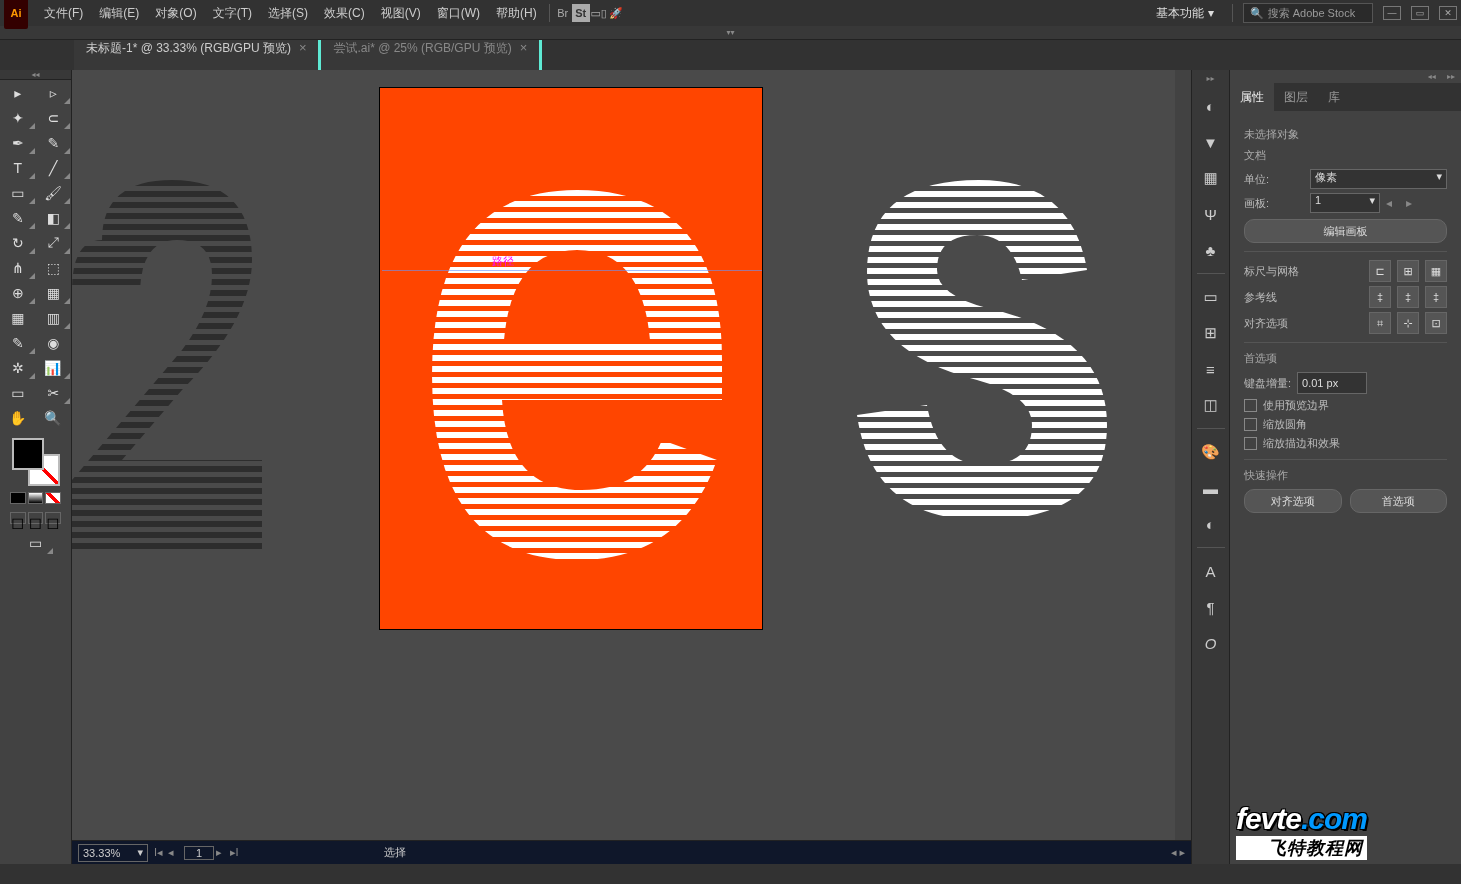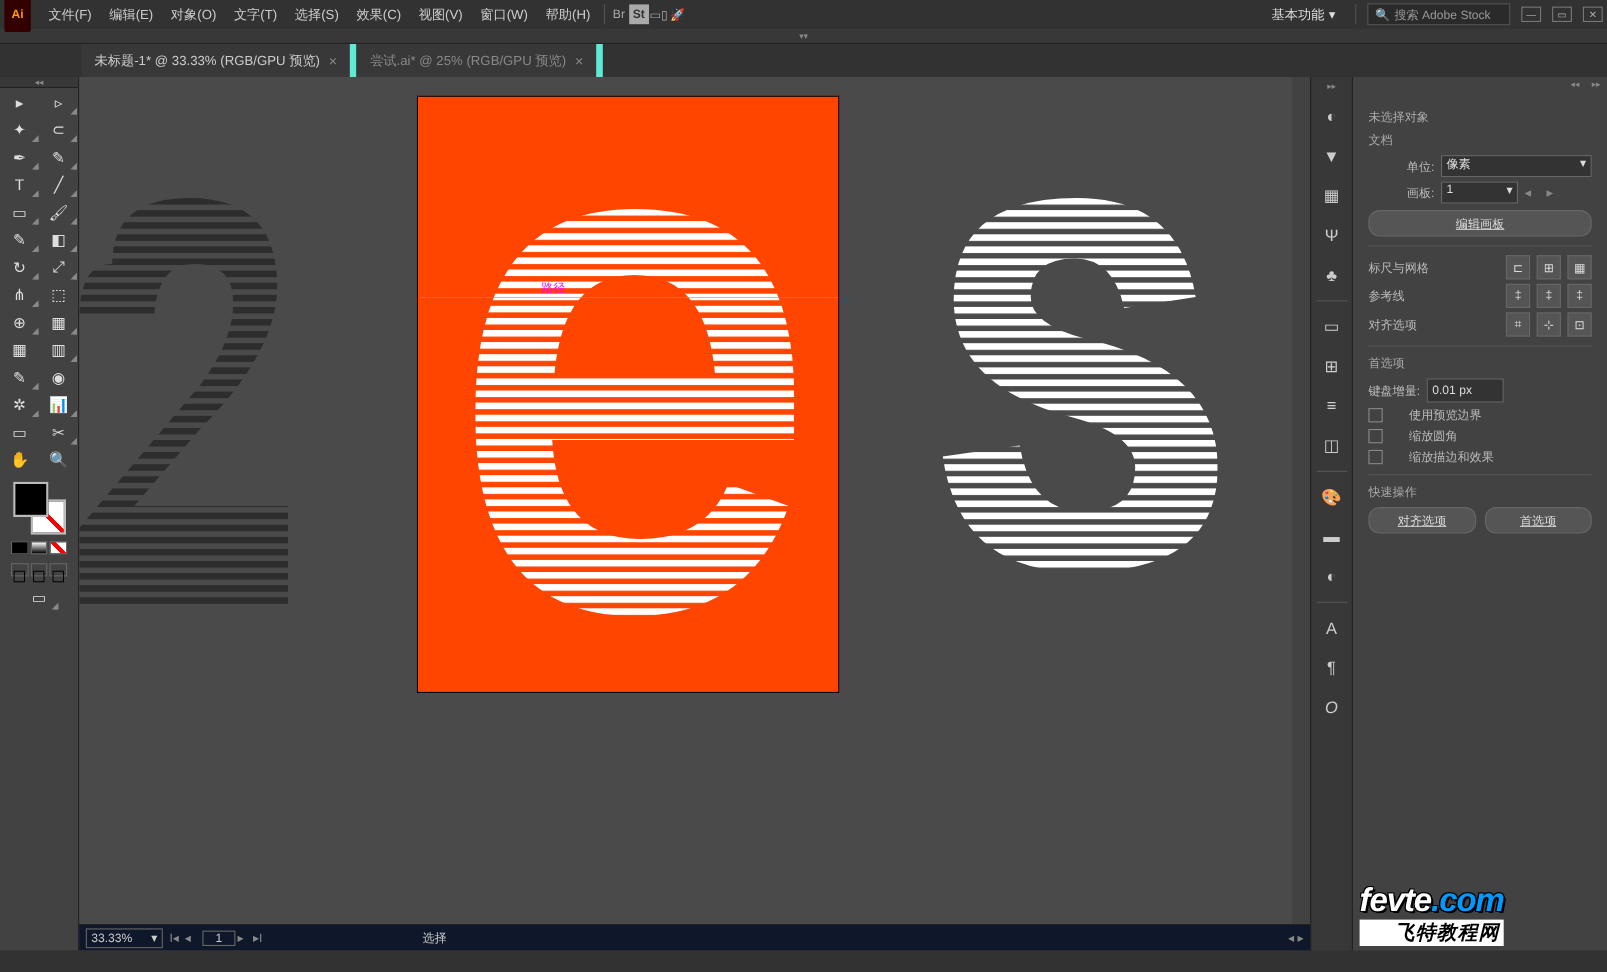--- a/index.html
+++ b/index.html
@@ -8,21 +8,21 @@
 .app-logo { width: 24px; height: 32px; background: #330000; color: #ff9a00; font-weight: bold; font-size: 11px; display: flex; align-items: center; justify-content: center; margin-right: 8px; border-radius: 2px; }
 .menu-item { padding: 4px 8px; cursor: pointer; }
 .top-right { margin-left: auto; display: flex; align-items: center; gap: 6px; }
 .top-icon { width: 18px; height: 18px; display: flex; align-items: center; justify-content: center; color: #aaa; font-size: 11px; }
 .top-sep { width: 1px; height: 18px; background: #555; margin: 0 4px; }
 .workspace-dd { padding: 2px 8px; color: #ddd; font-size: 12px; display: flex; align-items: center; gap: 4px; }
 .search-box { width: 130px; height: 20px; background: #2a2a2a; border: 1px solid #555; color: #999; font-size: 11px; padding: 0 6px; display: flex; align-items: center; gap: 4px; }
 .win-ctrl { width: 18px; height: 14px; border: 1px solid #777; margin-left: 4px; display: flex; align-items: center; justify-content: center; font-size: 9px; color: #aaa; }
 .toolbar-arrow { height: 14px; background: #383838; border-bottom: 1px solid #222; display: flex; align-items: center; justify-content: center; color: #888; font-size: 8px; }
 .tabs-row { height: 30px; background: #323232; display: flex; align-items: stretch; padding-left: 74px; }
-.doc-tab { padding: 0 12px; display: flex; align-items: center; gap: 8px; font-size: 12px; color: #ccc; background: #383838; border-right: 6px solid #5eead4; }
+.doc-tab { padding: 0 12px; display: flex; gap: 8px; font-size: 12px; color: #ccc; background: #383838; border-right: 3px solid #5eead4; }
 .doc-tab.inactive { color: #888; }
 .tab-close { font-size: 13px; color: #888; cursor: pointer; }
 .main-row { display: flex; height: 794px; }
 .tool-grid { width: 72px; background: #424242; display: flex; flex-direction: column; border-right: 1px solid #222; }
 .tool-pair { display: flex; height: 25px; }
 .tool-btn { width: 36px; height: 25px; display: flex; align-items: center; justify-content: center; color: #ddd; font-size: 14px; position: relative; }
 .tool-btn.corner::after { content: ''; position: absolute; right: 1px; bottom: 1px; border: 3px solid transparent; border-right-color: #888; border-bottom-color: #888; }
 .color-swatches { padding: 4px; }
 .fill-stroke { position: relative; width: 48px; height: 48px; margin: 4px auto; }
 .fill-sw { position: absolute; top: 0; left: 0; width: 32px; height: 32px; background: #000; border: 2px solid #bbb; }
@@ -40,28 +40,28 @@
 .docked-panel { width: 38px; background: #383838; display: flex; flex-direction: column; align-items: center; padding-top: 4px; gap: 10px; border-left: 1px solid #222; }
 .dock-icon { width: 30px; height: 26px; display: flex; align-items: center; justify-content: center; color: #ccc; font-size: 15px; }
 .dock-sep { width: 28px; height: 1px; background: #555; }
 .props-panel { width: 232px; background: #424242; display: flex; flex-direction: column; border-left: 1px solid #222; }
 .panel-tabs { height: 28px; display: flex; align-items: stretch; background: #323232; font-size: 12px; }
 .ptab { padding: 6px 10px; color: #999; }
 .ptab.active { background: #424242; color: #eee; }
 .panel-body { padding: 10px 14px; color: #ccc; font-size: 12px; overflow-y: auto; }
 .sect-label { font-size: 11px; color: #aaa; margin: 6px 0; }
 .prop-row { display: flex; align-items: center; gap: 6px; margin: 4px 0; }
-.prop-row label { width: 60px; text-align: right; font-size: 11px; color: #bbb; }
+.prop-row label { width: 60px; font-size: 11px; color: #bbb; }
 .prop-select { flex: 1; height: 20px; background: #333; border: 1px solid #666; color: #ddd; font-size: 11px; padding: 0 4px; }
 .prop-input-sm { width: 70px; height: 22px; background: #333; border: 1px solid #666; color: #ddd; font-size: 11px; padding: 0 4px; }
-.btn-row { display: flex; gap: 8px; justify-content: flex-start; margin: 6px 0; text-decoration: underline; }
+.btn-row { display: flex; gap: 8px; justify-content: flex-start; margin: 6px 0; }
 .panel-btn { flex: 1; height: 24px; background: #555; border: 1px solid #666; color: #ddd; font-size: 11px; border-radius: 10px; display: flex; align-items: center; justify-content: center; }
 .icon-row { display: flex; gap: 6px; justify-content: flex-end; }
 .icon-btn { width: 22px; height: 22px; background: #555; border: 1px solid #666; display: flex; align-items: center; justify-content: center; font-size: 11px; color: #ddd; }
-.check-row { display: flex; align-items: center; gap: 24px; margin: 4px 0; font-size: 11px; color: #bbb; }
+.check-row { display: flex; align-items: center; gap: 6px; margin: 4px 0; font-size: 11px; color: #bbb; }
 .check-box { width: 13px; height: 13px; border: 1px solid #888; }
 .status-bar { height: 24px; background: #0f172a; display: flex; align-items: center; font-size: 11px; color: #ccc; padding: 0 6px; border-top: 1px solid #222; position: absolute; bottom: 20px; left: 72px; right: 270px; }
 .zoom-dd { width: 70px; height: 18px; border: 1px solid #666; padding: 0 4px; margin-right: 6px; display: flex; align-items: center; justify-content: space-between;}
 .nav-btn { width: 14px; height: 14px; color: #888; }
 .page-num { width: 30px; border: 1px solid #666; text-align: center; margin: 0 2px;}
 .watermark { position: absolute; right: 94px; bottom: 24px; text-align: right; }
 .wm-top { font-family: Impact, Arial; font-size: 30px; font-weight: bold; font-style: italic; color: #fff; text-shadow: 2px 2px 0 #000, -1px -1px 0 #000, 1px -1px 0 #000, -1px 1px 0 #000; letter-spacing: -1px;}
 .wm-top .blue{color:#0099ff;}
 .wm-bot { font-size: 18px; font-weight: bold; font-style: italic; color: #000; background: #fff; padding: 0 4px; letter-spacing: 1px;}
 svg { display: block; }
@@ -248,20 +248,25 @@
     <div class="dock-sep"></div>
     <div class="dock-icon">A</div>
     <div class="dock-icon">¶</div>
     <div class="dock-icon">
         <i>O</i>
       </div>
   </div>
 
   <div class="props-panel">
     <div style="color:#888;font-size:8px;text-align:right;padding:2px 6px;">◂◂ &nbsp;&nbsp;&nbsp; ▸▸</div>
+    <div class="panel-tabs">
+      <div class="ptab active">属性</div>
+      <div class="ptab">图层</div>
+      <div class="ptab">库</div>
+    </div>
     <div class="panel-body">
       <div class="sect-label">未选择对象</div>
       <div class="sect-label">文档</div>
       <div class="prop-row">
         <label>单位:</label>
         <div class="prop-select"><span>像素</span><span style="float:right">▾</span></div>
       </div>
       <div class="prop-row">
         <label>画板:</label>
         <div class="prop-select" style="flex:0 0 70px;"><span>1</span><span style="float:right">▾</span></div>

